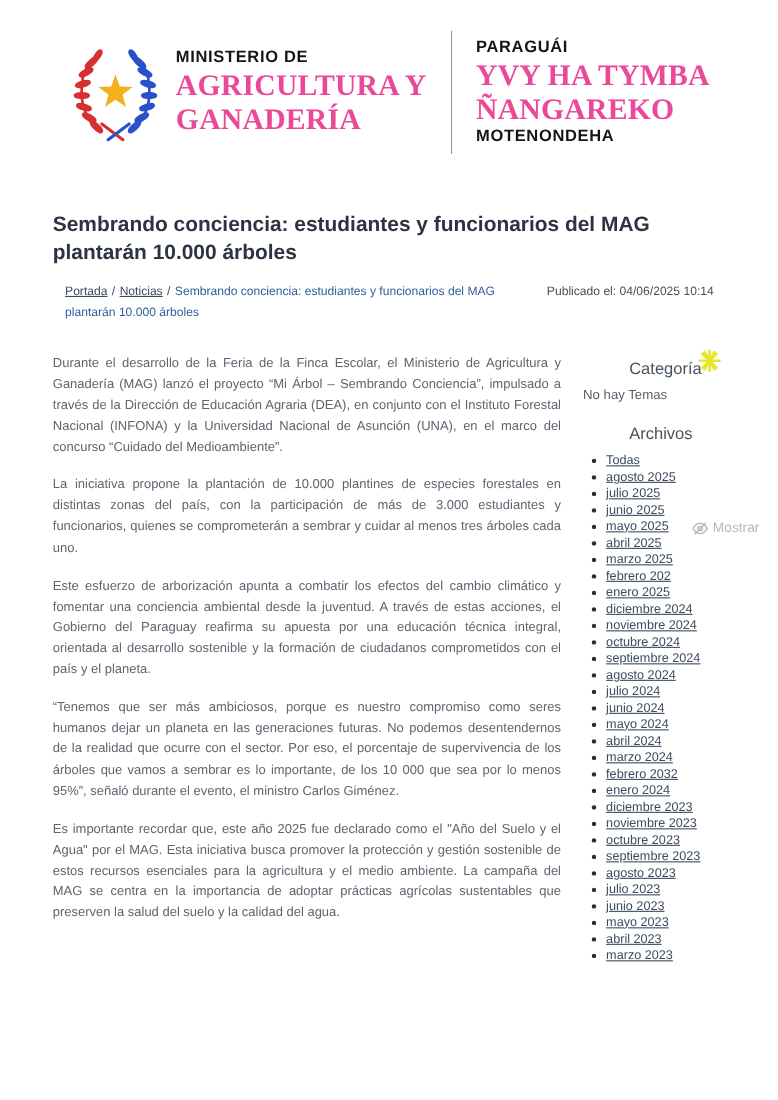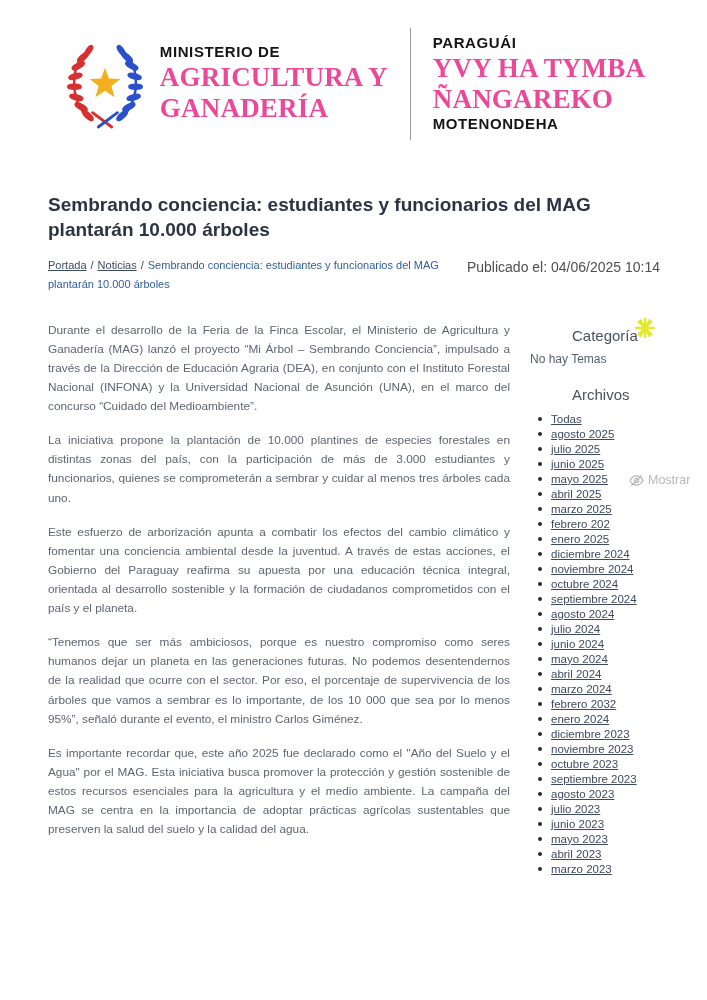--- a/index.html
+++ b/index.html
@@ -34,21 +34,21 @@
   .main { position:absolute; top:192px; left:48px; right:47px; }
   .page-title {
     width:612px; font-size:19px; font-weight:bold; color:#2c3342;
     line-height:1.32; margin-bottom:14px;
   }
   .meta-row { display:flex; justify-content:center; align-items:flex-start; }
   .breadcrumb { width:438px; font-size:11px; line-height:1.75; color:#3d4a5f; }
   .breadcrumb a { color:#3d4a5f; text-decoration:underline; cursor:pointer; }
   .breadcrumb .sep { margin:0 4px; color:#3d4a5f; }
   .breadcrumb .current { color:#2f5e99; }
-  .published { font-size:14px; color:#4e4e4e; white-space:nowrap; margin-top:3px; }
+  .published { font-size:11px; color:#4e4e4e; white-space:nowrap; margin-top:3px; }
 
   .content-row { display:flex; margin-top:26px; }
   .article-col { width:462px; flex:0 0 auto; }
   .article-col p {
     font-size:11.8px; line-height:1.62; color:#5e6570;
     text-align:justify; margin-bottom:15px;
   }
 
   
   .sidebar { flex:1; margin-left:20px; position:relative; padding-top:6px; }

